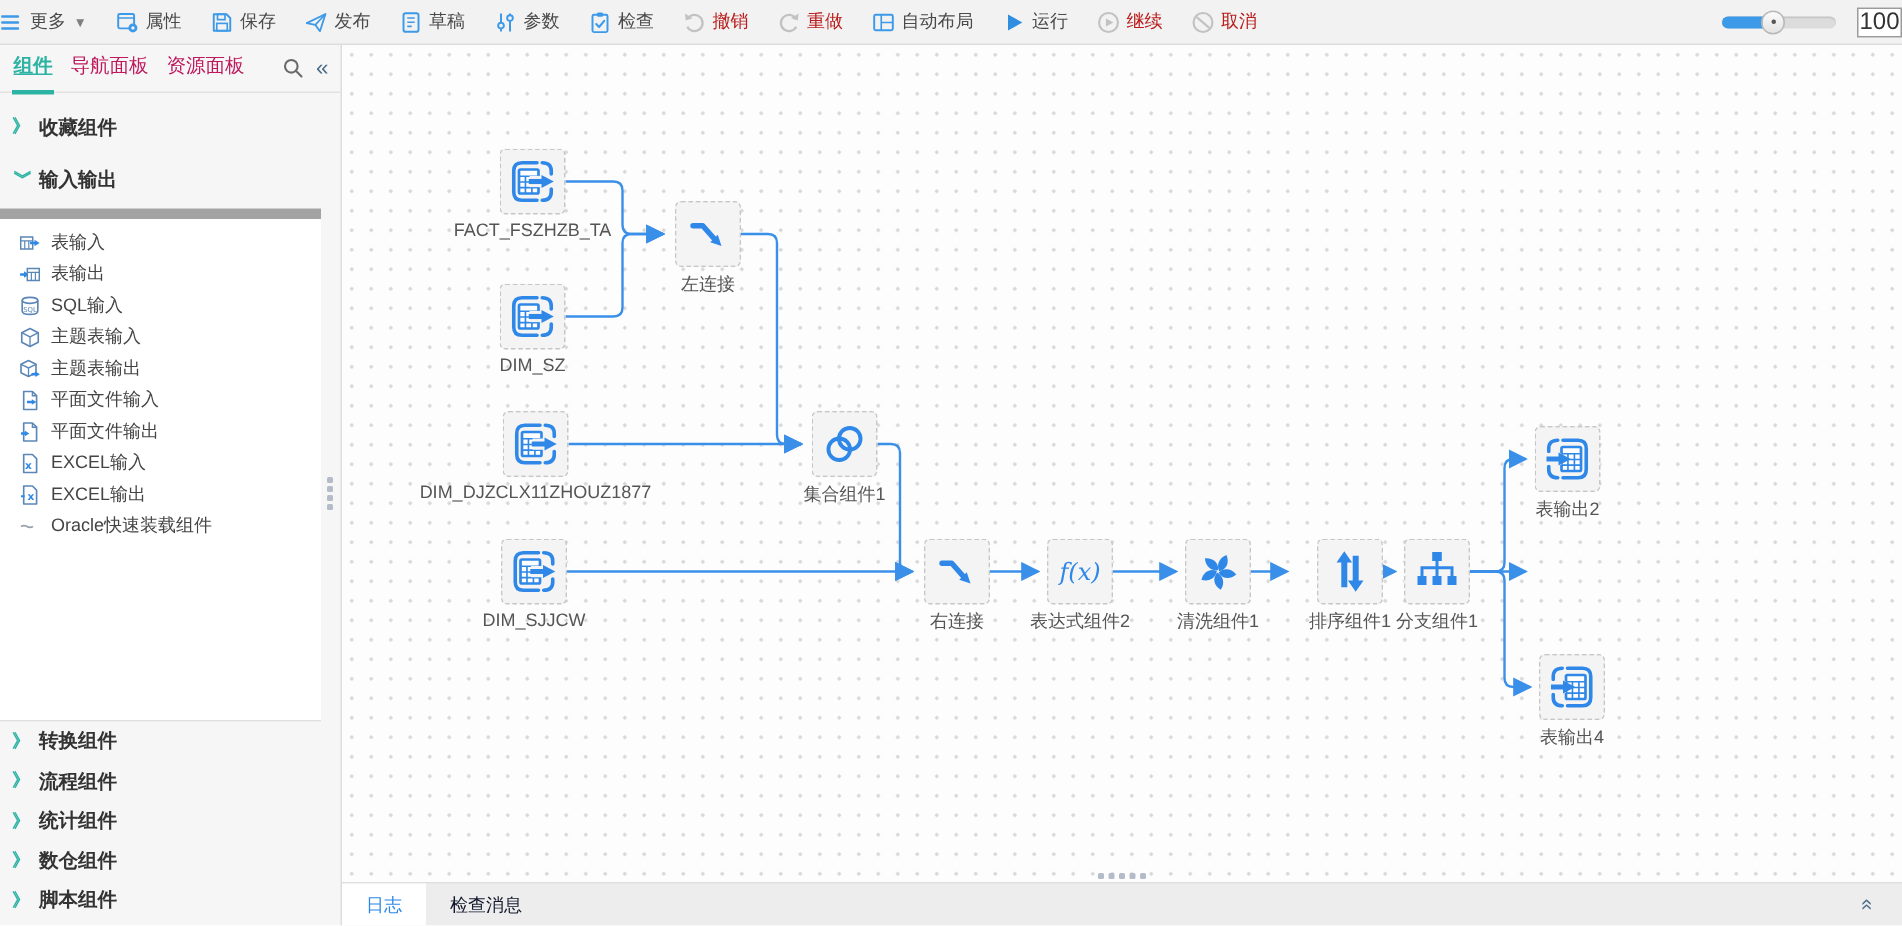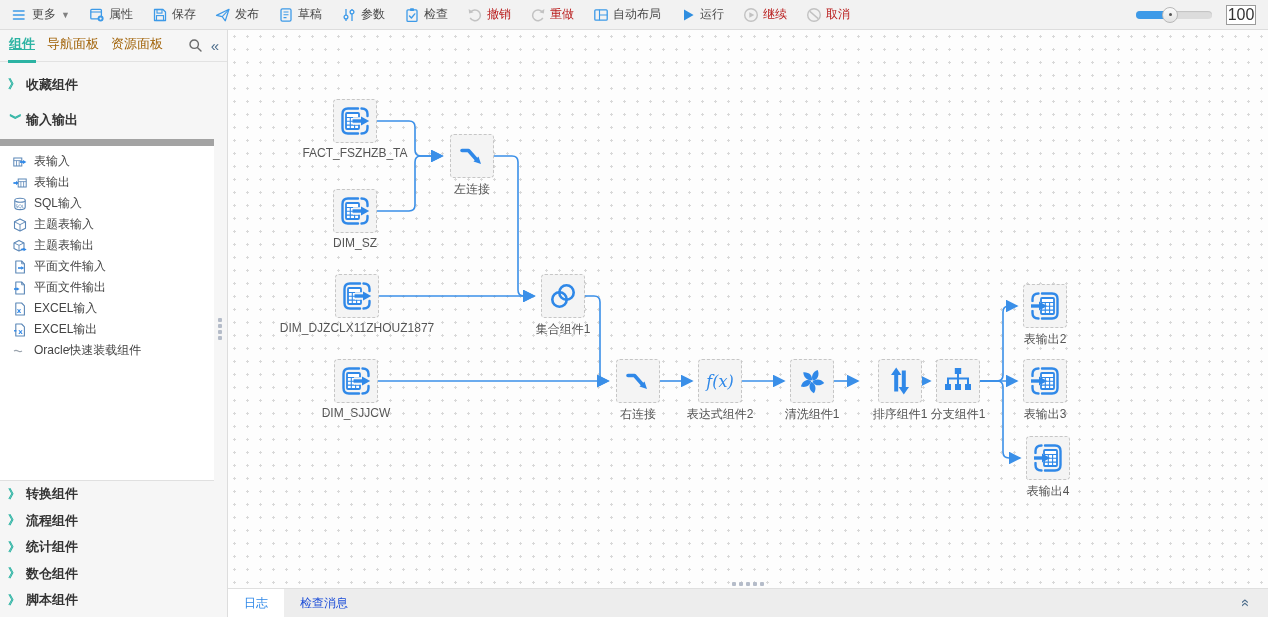--- a/index.html
+++ b/index.html
@@ -1,38 +1,38 @@
 <!DOCTYPE html>
 <html><head>
 <meta charset="utf-8">
 <style>
   * { margin:0; padding:0; box-sizing:border-box; }
   html,body { width:1268px; height:617px; overflow:hidden; font-family:"Liberation Sans","DejaVu Sans",sans-serif; background:#fff; }
   .app { width:1268px; height:617px; display:flex; flex-direction:column; }
 
   
-  .toolbar { height:30px; background:#f2f2f2; border-bottom:1px solid #ddd; display:flex; align-items:center; padding:0 12px; flex:0 0 30px; }
+  .toolbar { height:30px; background:#f2f2f2; border-bottom:1px solid #ddd; display:flex; align-items:center; padding:0 0; flex:0 0 30px; }
   .tbtn { display:flex; align-items:center; gap:4px; margin-right:19px; font-size:12px; color:#4a4a4a; cursor:pointer; white-space:nowrap; }
   .tbtn svg { display:block; }
   .tbtn.disabled { color:#b91c1c; }
   .caret { font-size:9px; color:#808080; margin-left:1px; }
   .tb-right { margin-left:auto; display:flex; align-items:center; gap:14px; }
   .zoom-slider { width:76px; height:8px; background:#dcdcdc; border-radius:4px; position:relative; box-shadow:inset 0 1px 1px rgba(0,0,0,.12); }
   .zoom-fill { position:absolute; left:0; top:0; height:8px; width:34px; background:#3d9ae8; border-radius:4px 0 0 4px; }
   .zoom-knob { position:absolute; left:26px; top:-4px; width:16px; height:16px; border-radius:50%; background:linear-gradient(#fbfbfb,#e3e3e3); border:1px solid #b8b8b8; }
   .zoom-knob::after { content:""; position:absolute; left:5.5px; top:5.5px; width:3px; height:3px; border-radius:50%; background:#555; }
   .zoom-input { width:30px; height:20px; border:1px solid #9b9b9b; background:#fff; font-size:16px; color:#333; text-align:center; font-family:inherit; }
 
   
   .main { flex:1; display:flex; min-height:0; }
 
   
   .sidebar { width:228px; flex:0 0 228px; background:#f6f6f6; border-right:1px solid #ddd; position:relative; font-size:12px; }
   .side-tabs { height:32px; display:flex; align-items:center; padding:0 8px; border-bottom:1px solid #e2e2e2; }
-  .side-tab { font-size:13px; color:#a16207; margin-right:10px; padding:7px 1px; cursor:pointer; border-bottom:3px solid transparent; }
+  .side-tab { font-size:13px; color:#be185d; margin-right:10px; padding:7px 1px; cursor:pointer; border-bottom:3px solid transparent; }
   .side-tab.active { color:#2cb3a3; font-weight:bold; border-bottom:3px solid #2cb3a3;text-decoration:underline; }
   .side-tools { margin-left:auto; display:flex; align-items:center; gap:8px; }
   .collapse-glyph { font-size:15px; color:#4a6b8a; cursor:pointer; line-height:1; }
   .side-section { height:27px; display:flex; align-items:center; padding:0 8px; font-size:13px; font-weight:bold; color:#333; cursor:pointer; }
   .side-section .chev { color:#2cb3a3; font-size:12px; font-weight:bold; margin-right:6px; display:inline-block; }
   .side-section.expanded .chev { transform:rotate(90deg); }
   .sec-fav { margin-top:9px; } .sec-io { margin-top:8px; margin-bottom:6px; }
   .side-list { background:#fff; border-top:7px solid #a3a3a3; border-bottom:1px solid #e0e0e0; width:214px; height:342px; padding:5px 0 0 0; }
   .side-item { height:21px; display:flex; align-items:center; padding:0 0 0 13px; color:#444; cursor:pointer; }
   .side-item svg { margin-right:7px; flex:0 0 auto; }
@@ -48,21 +48,21 @@
   .edges { position:absolute; left:0; top:0; pointer-events:none; }
   .node { position:absolute; width:120px; display:flex; flex-direction:column; align-items:center; cursor:pointer; }
   .nbox { width:44px; height:44px; background:#f4f4f4; border:1px dashed #c6c6c6; border-radius:4px; display:flex; align-items:center; justify-content:center; }
   .nbox svg { display:block; }
   .nlabel { margin-top:3px; font-size:12px; color:#555; white-space:nowrap; }
   .h-drag { position:absolute; left:50%; bottom:2px; transform:translateX(-50%); display:flex; gap:3px; cursor:row-resize; }
   .h-drag i { width:4px; height:4px; background:#b5bcc9; border-radius:1px; }
 
   
   .bottom-panel { height:29px; flex:0 0 29px; background:#ededed; border-top:1px solid #dfdfdf; display:flex; align-items:stretch; position:relative; }
-  .bp-tab { display:flex; align-items:center; justify-content:center; padding:0 16px; font-size:12px; color:#1d4ed8; cursor:pointer; }
+  .bp-tab { display:flex; align-items:center; justify-content:center; padding:0 16px; font-size:12px; color:#0f172a; cursor:pointer; }
   .bp-tab.active { background:#fff; color:#2f88e8; }
   .bp-expand { position:absolute; right:18px; top:50%; transform:translateY(-50%) rotate(90deg); font-size:14px; color:#4a6b8a; cursor:pointer; line-height:1; }
 </style>
 </head>
 <body>
 
 <svg width="0" height="0" style="position:absolute" aria-hidden="true">
 <defs>
   <g id="n-table-in">
     <path d="M20,4.5 H10 Q4.5,4.5 4.5,10 V24 Q4.5,29.5 10,29.5 H20" fill="none" stroke="#2f88e8" stroke-width="2.4" stroke-linecap="round"></path>
@@ -514,28 +514,20 @@
           <div class="nlabel">分支组件1</div>
         </div>
         <div class="node" style="left:757px;top:254px">
           <div class="nbox">
               <svg width="34" height="34" viewBox="0 0 34 34">
                 <use href="#n-table-out"></use>
               </svg>
             </div>
           <div class="nlabel">表输出2</div>
         </div>
-        <div class="node" style="left:757px;top:329px">
-          <div class="nbox">
-              <svg width="34" height="34" viewBox="0 0 34 34">
-                <use href="#n-table-out"></use>
-              </svg>
-            </div>
-          <div class="nlabel">表输出3</div>
-        </div>
         <div class="node" style="left:760px;top:406px">
           <div class="nbox">
               <svg width="34" height="34" viewBox="0 0 34 34">
                 <use href="#n-table-out"></use>
               </svg>
             </div>
           <div class="nlabel">表输出4</div>
         </div>
 
         <div class="h-drag">

